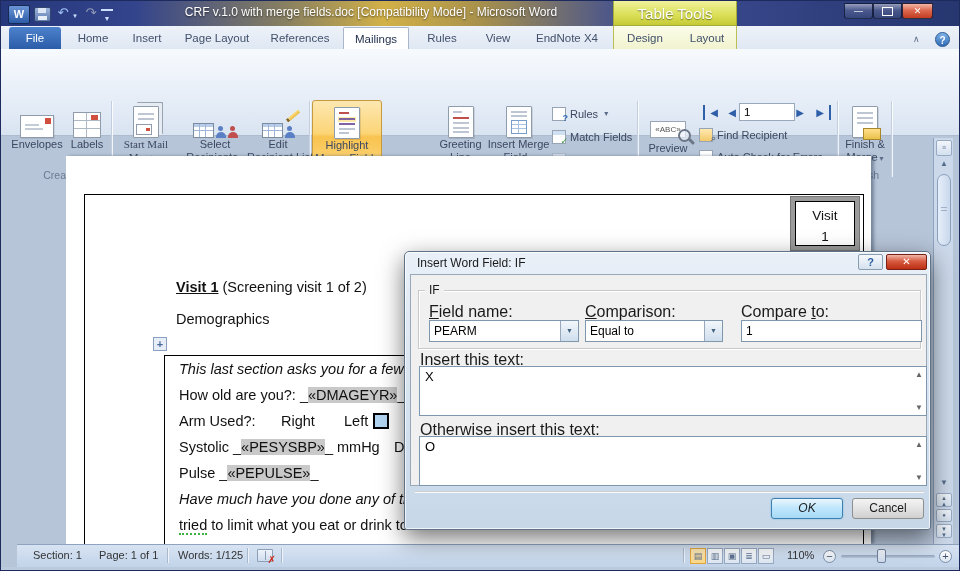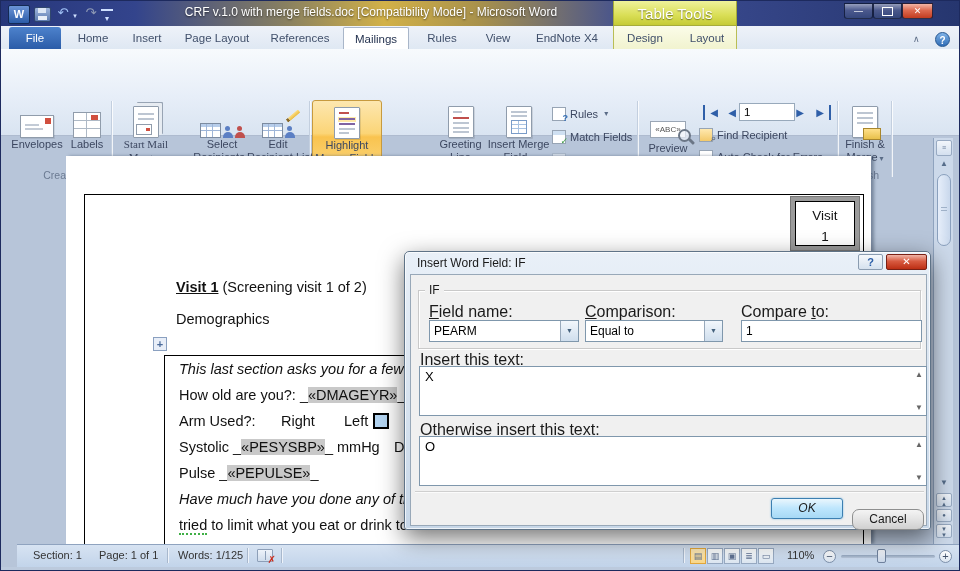--- a/index.html
+++ b/index.html
@@ -126,21 +126,21 @@
 
   
   .dialog{position:absolute;left:403px;top:250px;width:527px;height:279px;
     background:linear-gradient(#e9f0f8,#c7d7e8);border:1px solid #5f7387;border-radius:5px 5px 3px 3px;
     box-shadow:0 8px 24px rgba(0,0,0,.55), inset 0 0 0 1px rgba(255,255,255,.7);box-sizing:border-box;z-index:50;}
   .dlg-title{position:absolute;left:12px;top:4px;font-size:12px;color:#1a1a1a;}
   .dlg-help{position:absolute;left:453px;top:2px;width:25px;height:16px;border:1px solid #8a9cb0;border-radius:2px;
     background:linear-gradient(#f6f9fc,#d5e1ee);text-align:center;font-size:11px;font-weight:bold;color:#2b5ea7;line-height:14px;box-sizing:border-box;}
   .dlg-close{position:absolute;left:481px;top:2px;width:41px;height:16px;border:1px solid #7a2014;border-radius:2px;
     background:linear-gradient(#f0b5a8,#d85a40 45%,#bc2f14);text-align:center;font-size:10px;color:#fff;line-height:14px;box-sizing:border-box;}
-  .dlg-body{position:absolute;left:5px;top:22px;width:517px;height:252px;background:#f0f0f0;
+  .dlg-body{position:absolute;left:5px;top:22px;width:517px;height:212px;background:#f0f0f0;
     border:1px solid #98a8b8;box-sizing:border-box;}
   .dl{position:absolute;font-size:16px;color:#1a1a1a;white-space:nowrap;}
   .groupbox{position:absolute;left:7px;top:15px;width:503px;height:59px;border:1px solid #c9c9c9;
     box-shadow:inset 1px 1px 0 #fff, 1px 1px 0 #fff;box-sizing:border-box;}
   .gblabel{position:absolute;left:14px;top:8px;background:#f0f0f0;padding:0 4px;font-size:12px;color:#1a1a1a;}
   .combo{position:absolute;height:22px;background:#fff;border:1px solid #7f97ac;box-sizing:border-box;font-size:12px;color:#000;}
   .combo .val{position:absolute;left:4px;top:3px;}
   .combo .drop{position:absolute;right:0;top:0;bottom:0;width:17px;background:linear-gradient(#f2f7fc,#cfdeed);
     border-left:1px solid #98a9bb;text-align:center;font-size:7px;color:#44617d;line-height:20px;}
   .dinput{position:absolute;height:22px;background:#fff;border:1px solid #7f97ac;box-sizing:border-box;
@@ -220,21 +220,21 @@
           <span class="idoc" style="box-shadow:3px -3px 0 #e7ecf2,4px -4px 0 #98a4b4;">
             <i style="top:6px;"></i>
             <i style="top:11px;"></i>
             <span style="position:absolute;left:2px;bottom:2px;width:14px;height:9px;background:#fff;border:1px solid #909cab;"></span>
             <span style="position:absolute;left:12px;bottom:6px;width:4px;height:3px;background:#d14f3f;"></span>
           </span>
         </div>
       <div class="bl">Start Mail</div>
       <div class="bl"><span>Merge</span><span class="car">▾</span></div>
     </div>
-    <div class="bigbtn" style="left:188px;width:66px;text-align:center;">
+    <div class="bigbtn" style="left:181px;width:66px;text-align:center;">
       <div class="icohold" style="gap:2px;">
           <span class="igrid"></span>
           <span class="pers" style="color:#5b7fc4;"></span>
           <span class="pers" style="color:#c0504d;"></span>
         </div>
       <div class="bl">Select</div>
       <div class="bl"><span>Recipients</span><span class="car">▾</span></div>
     </div>
     <div class="bigbtn" style="left:246px;width:62px;">
       <div class="icohold" style="gap:2px;position:relative;">
@@ -458,17 +458,17 @@
 
       <div class="dl" style="left:9px;top:146px;"><u>O</u><span>therwise insert this text:</span></div>
       <div class="dtextarea" style="left:8px;top:161px;">
         <span>O</span>
         <span class="ta-ar" style="top:3px;">▲</span>
         <span class="ta-ar" style="bottom:3px;">▼</span>
       </div>
 
       <div class="dlgsep" style="top:216px;"></div>
       <div class="dbtn ok" style="left:360px;top:223px;">OK</div>
-      <div class="dbtn cancel" style="left:441px;top:234px;border-radius:7px;">Cancel</div>
+      <div class="dbtn cancel" style="left:441px;top:223px;">Cancel</div>
     </div>
   </div>
 
 </div>
 
 </body></html>

